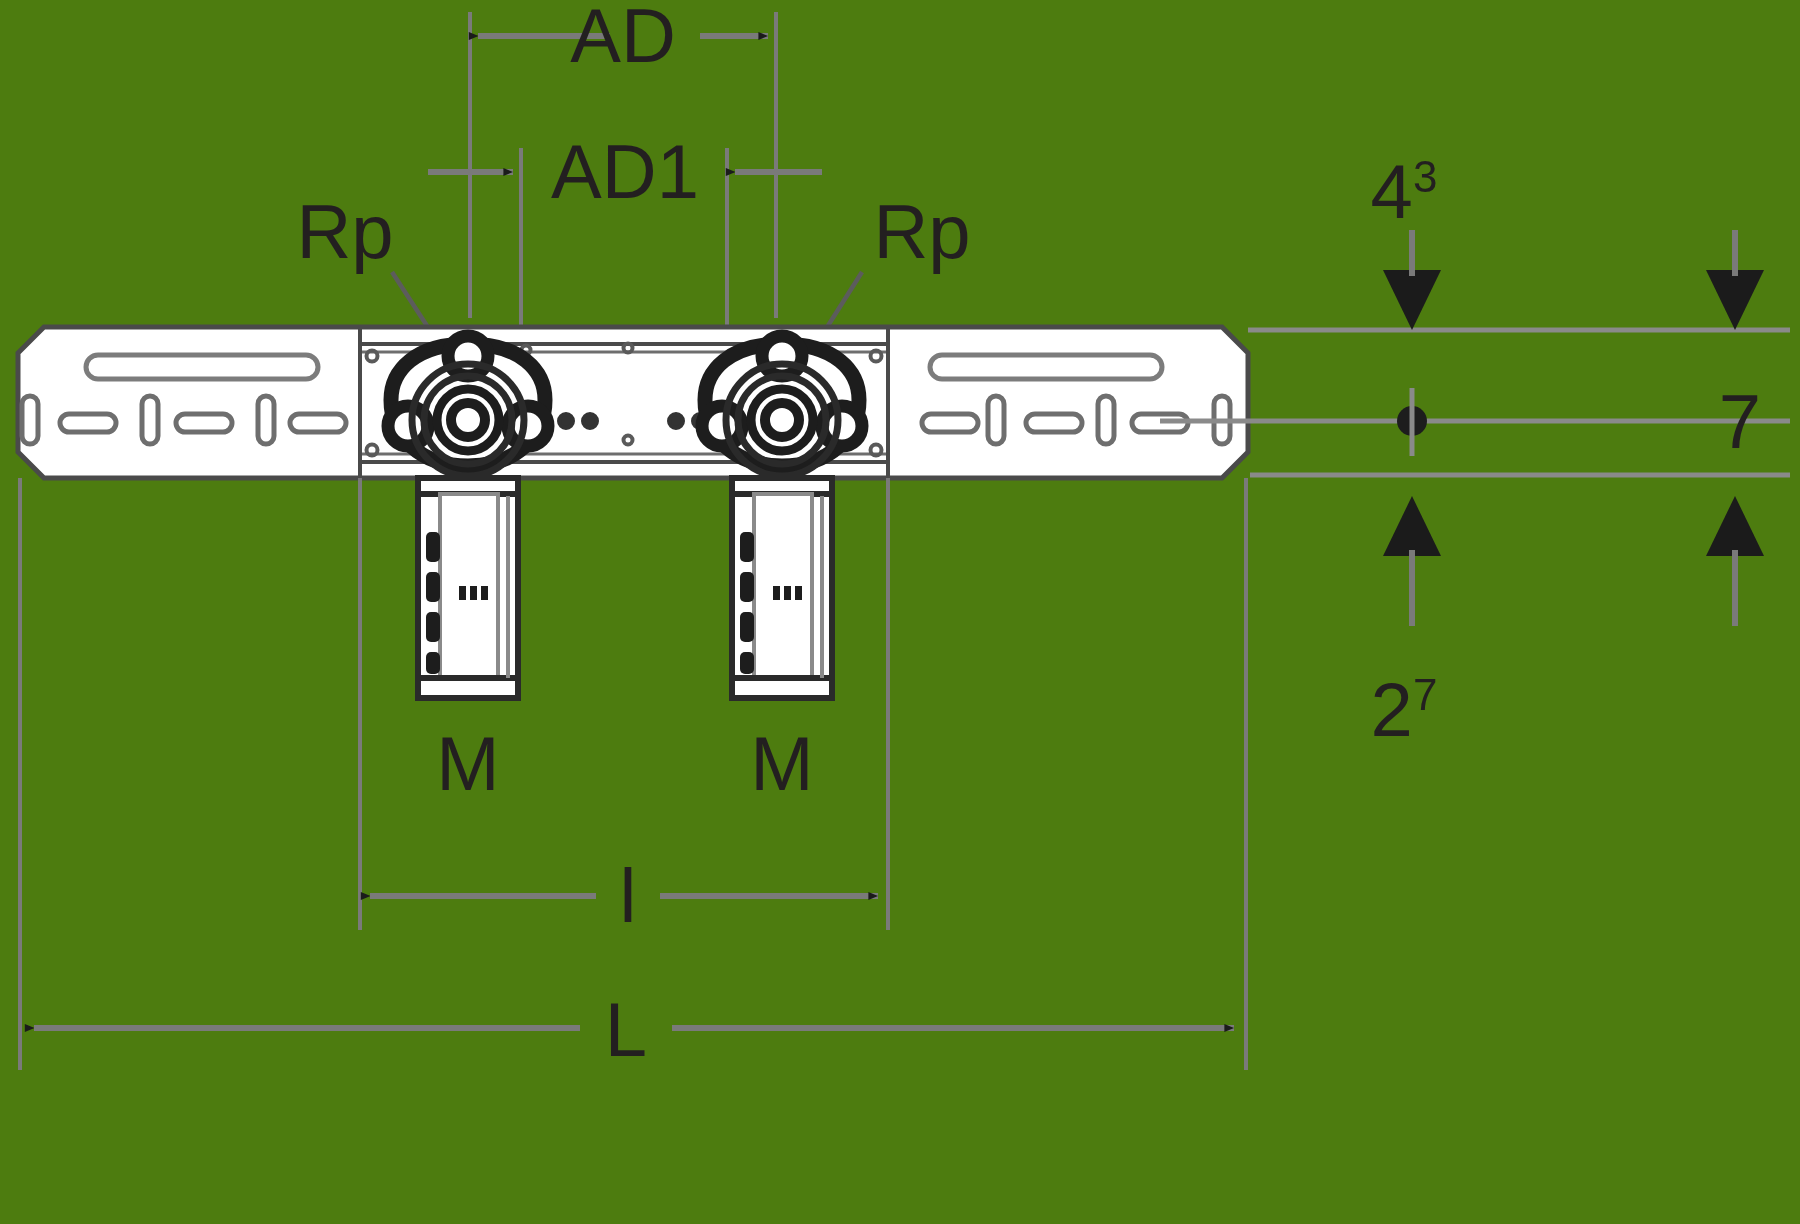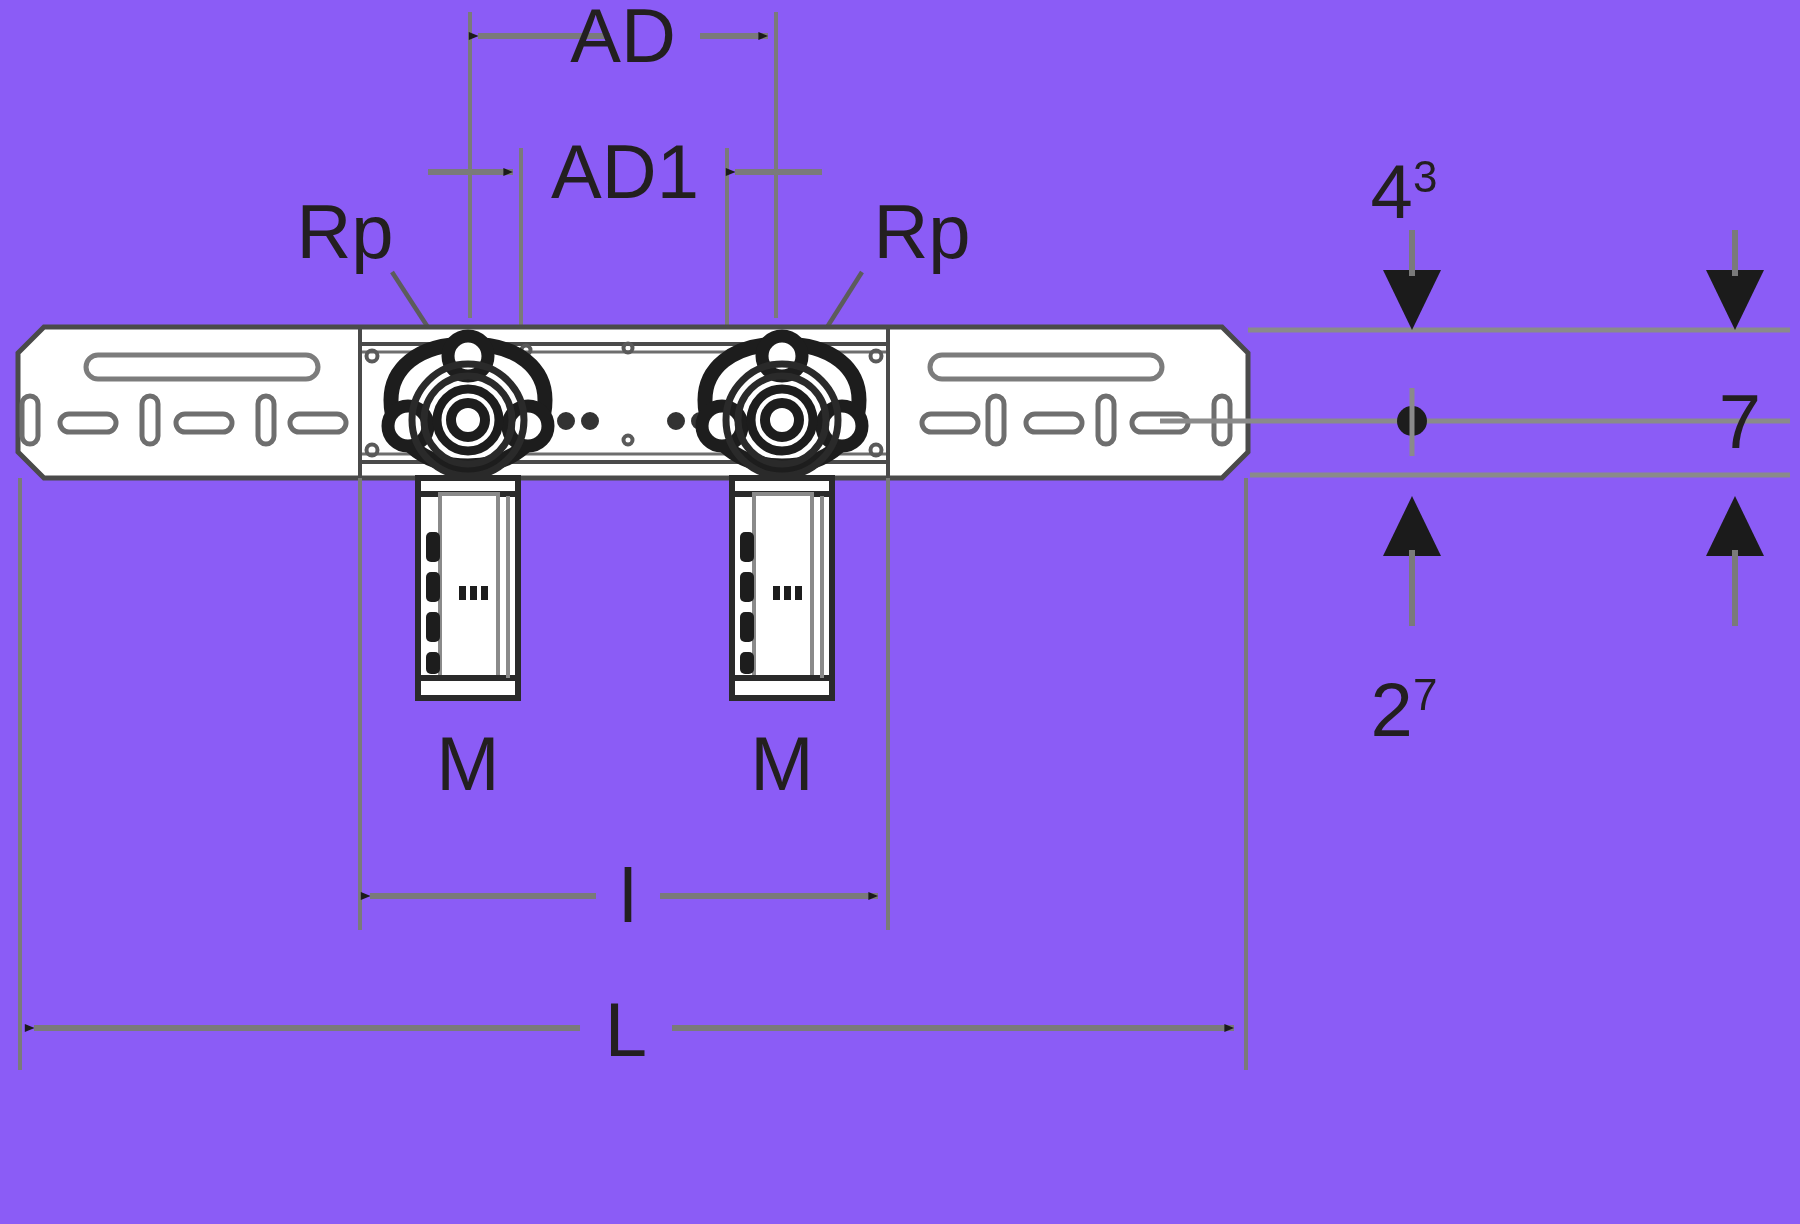--- a/index.html
+++ b/index.html
@@ -4,21 +4,21 @@
 <style>
   html, body {
     margin: 0;
     padding: 0;
     background: #ffffff;
   }
   #stage {
     position: relative;
     width: 1800px;
     height: 1224px;
-    background: #8b5cf6;
+    background: #4d7c0f;
     font-family: "Liberation Sans", sans-serif;
     overflow: hidden;
   }
   #stage svg {
     position: absolute;
     top: 0;
     left: 0;
   }
   text {
     font-family: "Liberation Sans", sans-serif;

